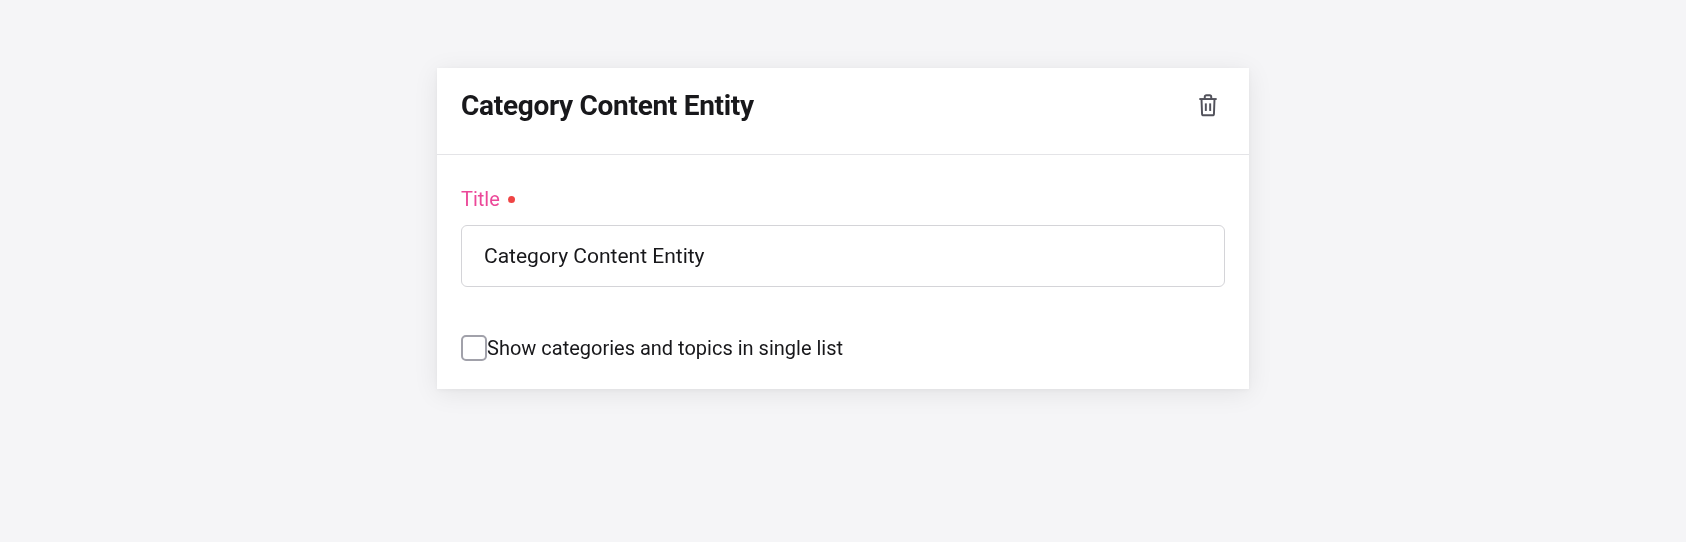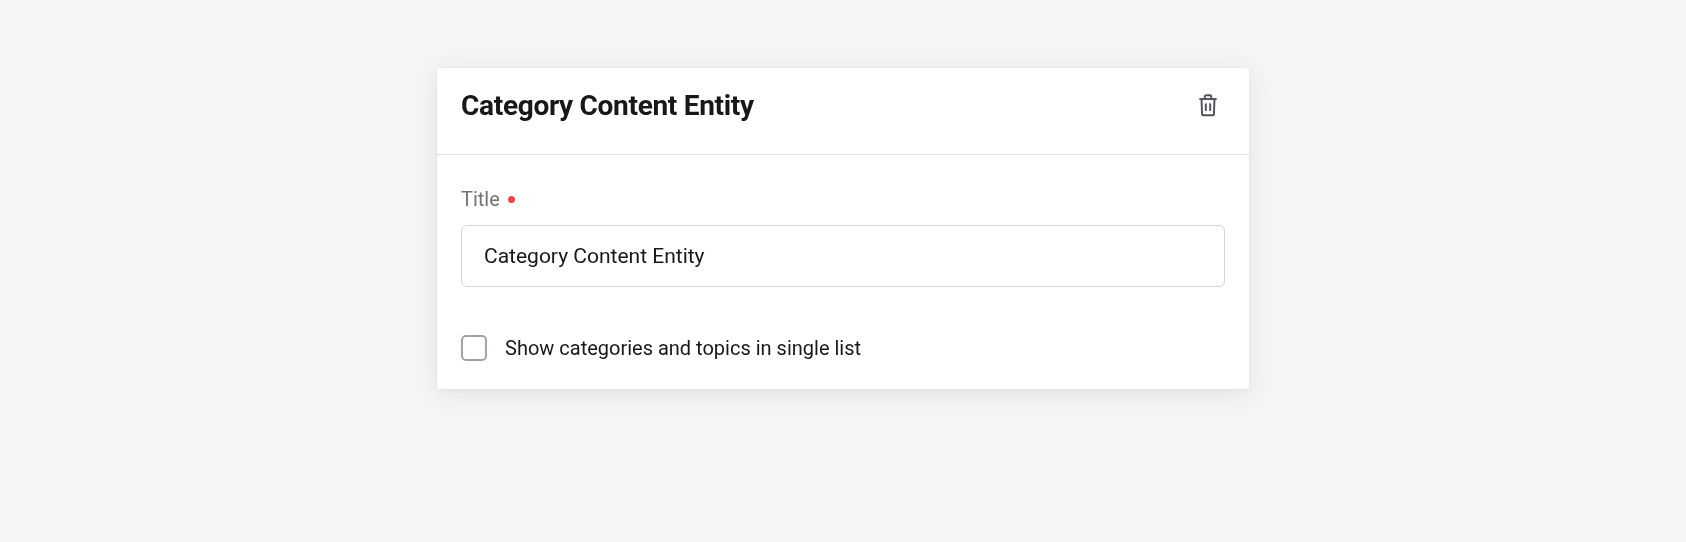--- a/index.html
+++ b/index.html
@@ -64,21 +64,21 @@
       background-color: #e4e4e7;
       width: 100%;
     }
     
     .card-body {
       padding: 32px 24px 28px 24px;
     }
     
     .field-label {
       font-size: 20px;
-      color: #737373;
+      color: #ec4899;
       display: flex;
       align-items: center;
       gap: 8px;
       margin-bottom: 14px;
     }
     
     .required-dot {
       width: 7px;
       height: 7px;
       background-color: #ef4444;
@@ -94,21 +94,20 @@
       color: #18181b;
       border: 1px solid #d4d4d8;
       border-radius: 6px;
       outline: none;
       background-color: #ffffff;
     }
     
     .checkbox-row {
       display: flex;
       align-items: center;
-      gap: 18px;
       margin-top: 48px;
     }
     
     .checkbox {
       width: 26px;
       height: 26px;
       border: 2px solid #a1a1aa;
       border-radius: 5px;
       background-color: #ffffff;
       cursor: pointer;

